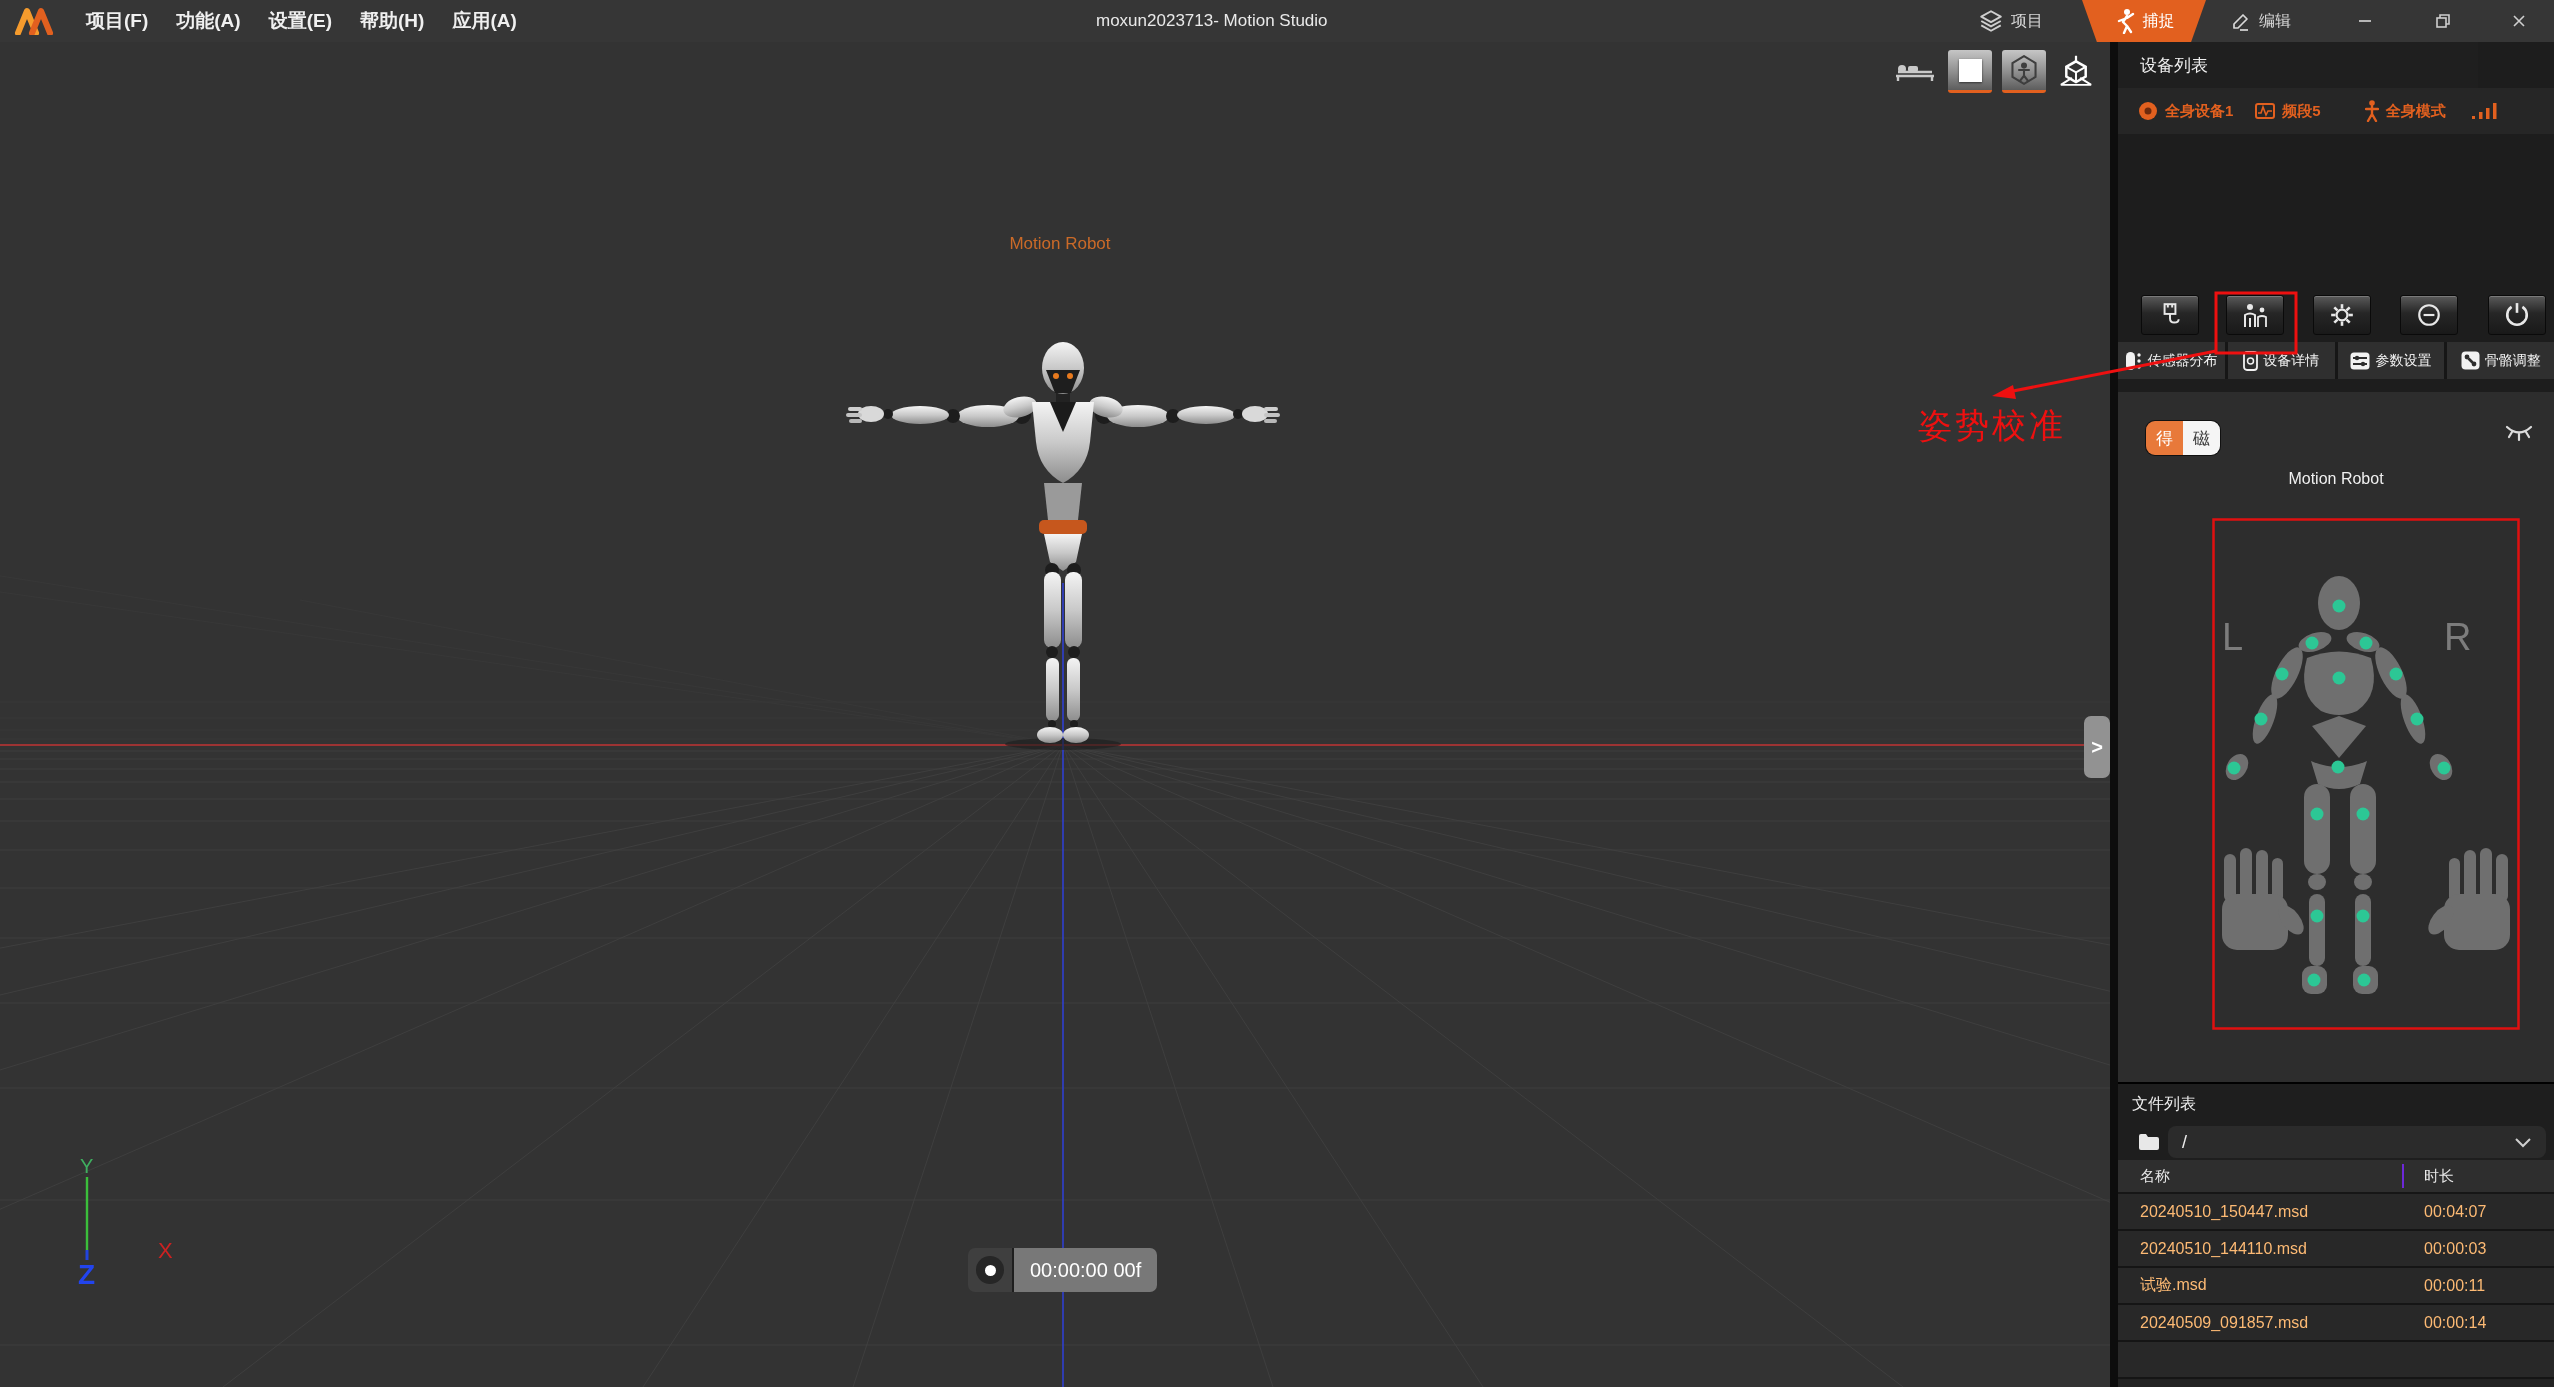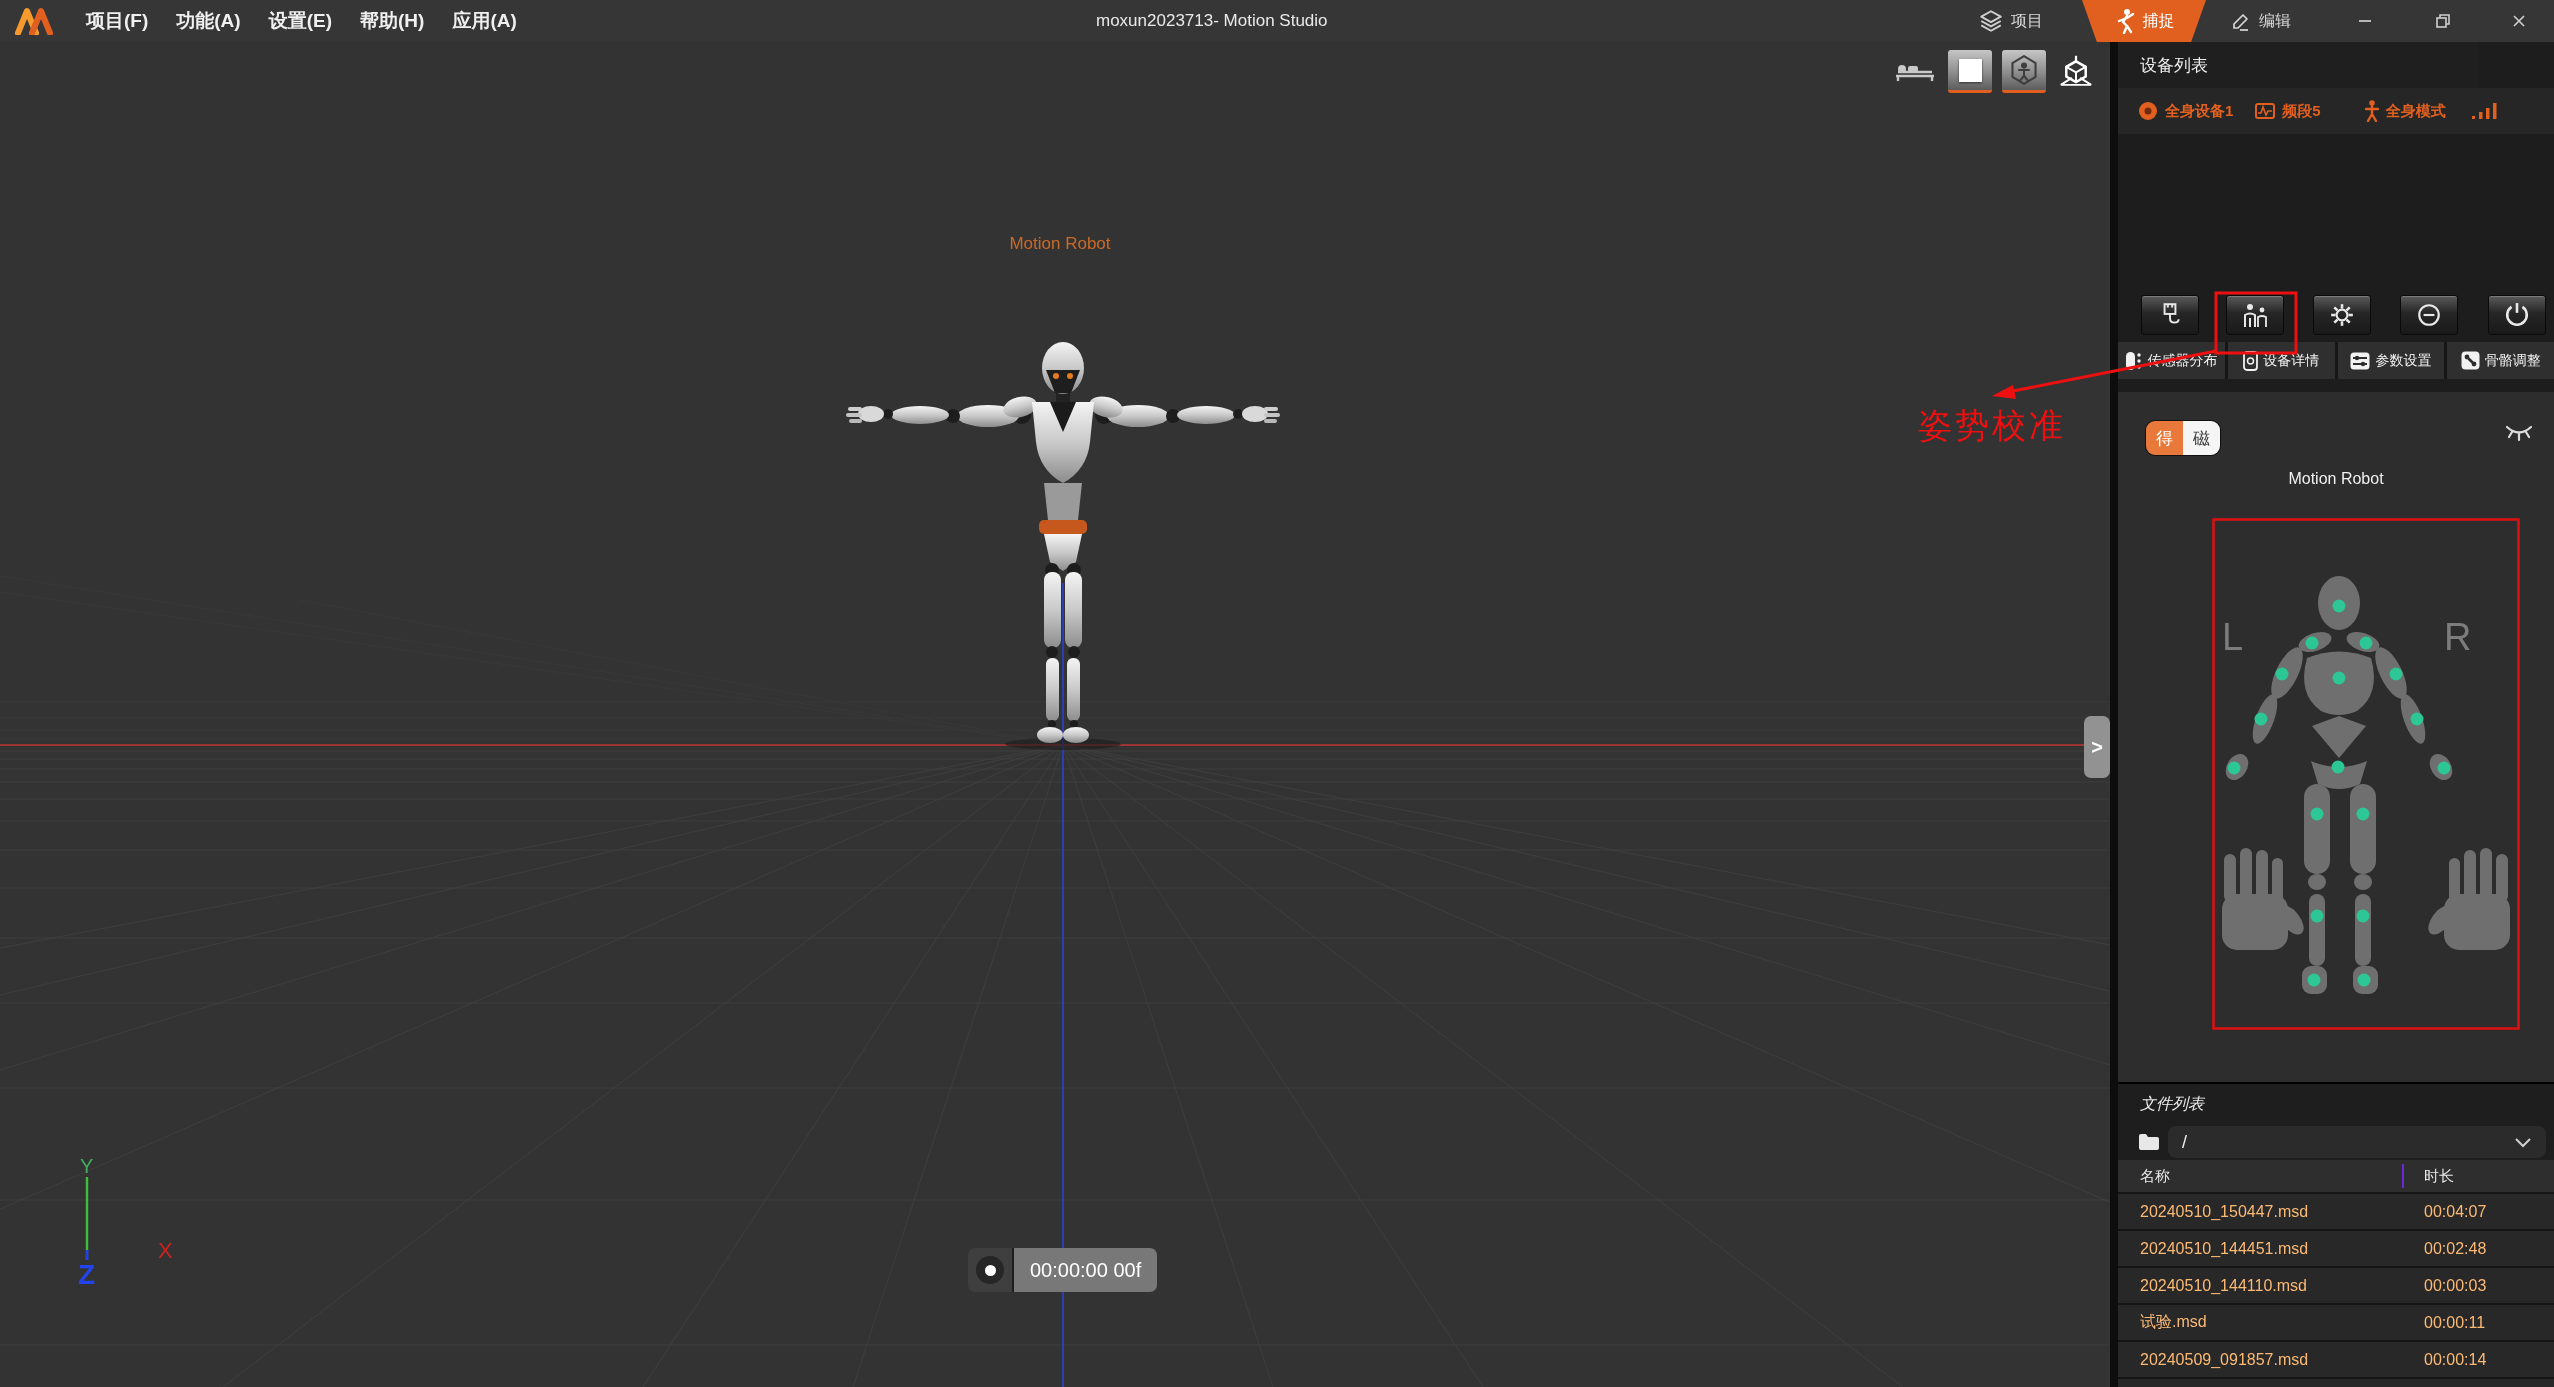--- a/index.html
+++ b/index.html
@@ -48,21 +48,21 @@
   .ptab{flex:1;background:#2f2f2f;display:flex;align-items:center;justify-content:center;gap:5px;
         font-size:14px;color:#f2f2f2;}
   #sensor-sec{position:absolute;left:0;top:350px;width:436px;height:690px;background:#2d2d2d;}
   #toggle{position:absolute;left:28px;top:29px;height:34px;display:flex;border-radius:9px;overflow:hidden;
           box-shadow:0 0 0 1px #111;}
   #toggle .t-left{width:37px;background:#e8793a;color:#fff;display:flex;align-items:center;justify-content:center;font-size:17px;}
   #toggle .t-right{width:37px;background:#f5f5f5;color:#3a3a3a;display:flex;align-items:center;justify-content:center;font-size:17px;}
   #panel-model-label{position:absolute;left:0;top:78px;width:436px;text-align:center;font-size:16px;color:#f0f0f0;}
   #file-sec{position:absolute;left:0;top:1040px;width:436px;height:305px;background:#232323;border-top:2px solid #000;}
   #file-header{height:40px;display:flex;align-items:center;background:#1e1e1e;}
-  #file-header span{margin-left:22px;font-size:16px;color:#efefef;font-style:italic;}
+  #file-header span{margin-left:14px;font-size:16px;color:#efefef;}
   #path-row{height:36px;background:#1e1e1e;display:flex;align-items:center;}
   #path-pill{margin-left:8px;height:32px;flex:1;background:#2b2b2b;border-radius:8px;display:flex;align-items:center;color:#eee;font-size:18px;}
   #cols{height:32px;background:#2e2e2e;display:flex;align-items:center;font-size:15px;color:#e8e8e8;border-bottom:2px solid #161616;}
   #col-name{margin-left:22px;flex:1;}
   #col-dur{width:130px;border-left:2px solid #6d28d9;padding-left:20px;height:24px;display:flex;align-items:center;}
   .frow{height:35px;background:#282828;border-bottom:2px solid #151515;display:flex;align-items:center;font-size:16px;color:#fdba74;}
   .frow .fname{margin-left:22px;flex:1;}
   .frow .fdur{width:130px;padding-left:20px;}
   
   #anno{position:absolute;left:0;top:0;pointer-events:none;z-index:50;}
@@ -495,24 +495,20 @@
     </div>
     <div id="cols">
       <span id="col-name">名称</span>
       <span id="col-dur">时长</span>
     </div>
     <div class="frow">
       <span class="fname">20240510_150447.msd</span>
       <span class="fdur">00:04:07</span>
     </div>
     <div class="frow">
-      <span class="fname">20240510_144451.msd</span>
-      <span class="fdur">00:02:48</span>
-    </div>
-    <div class="frow">
       <span class="fname">20240510_144110.msd</span>
       <span class="fdur">00:00:03</span>
     </div>
     <div class="frow">
       <span class="fname">试验.msd</span>
       <span class="fdur">00:00:11</span>
     </div>
     <div class="frow">
       <span class="fname">20240509_091857.msd</span>
       <span class="fdur">00:00:14</span>

